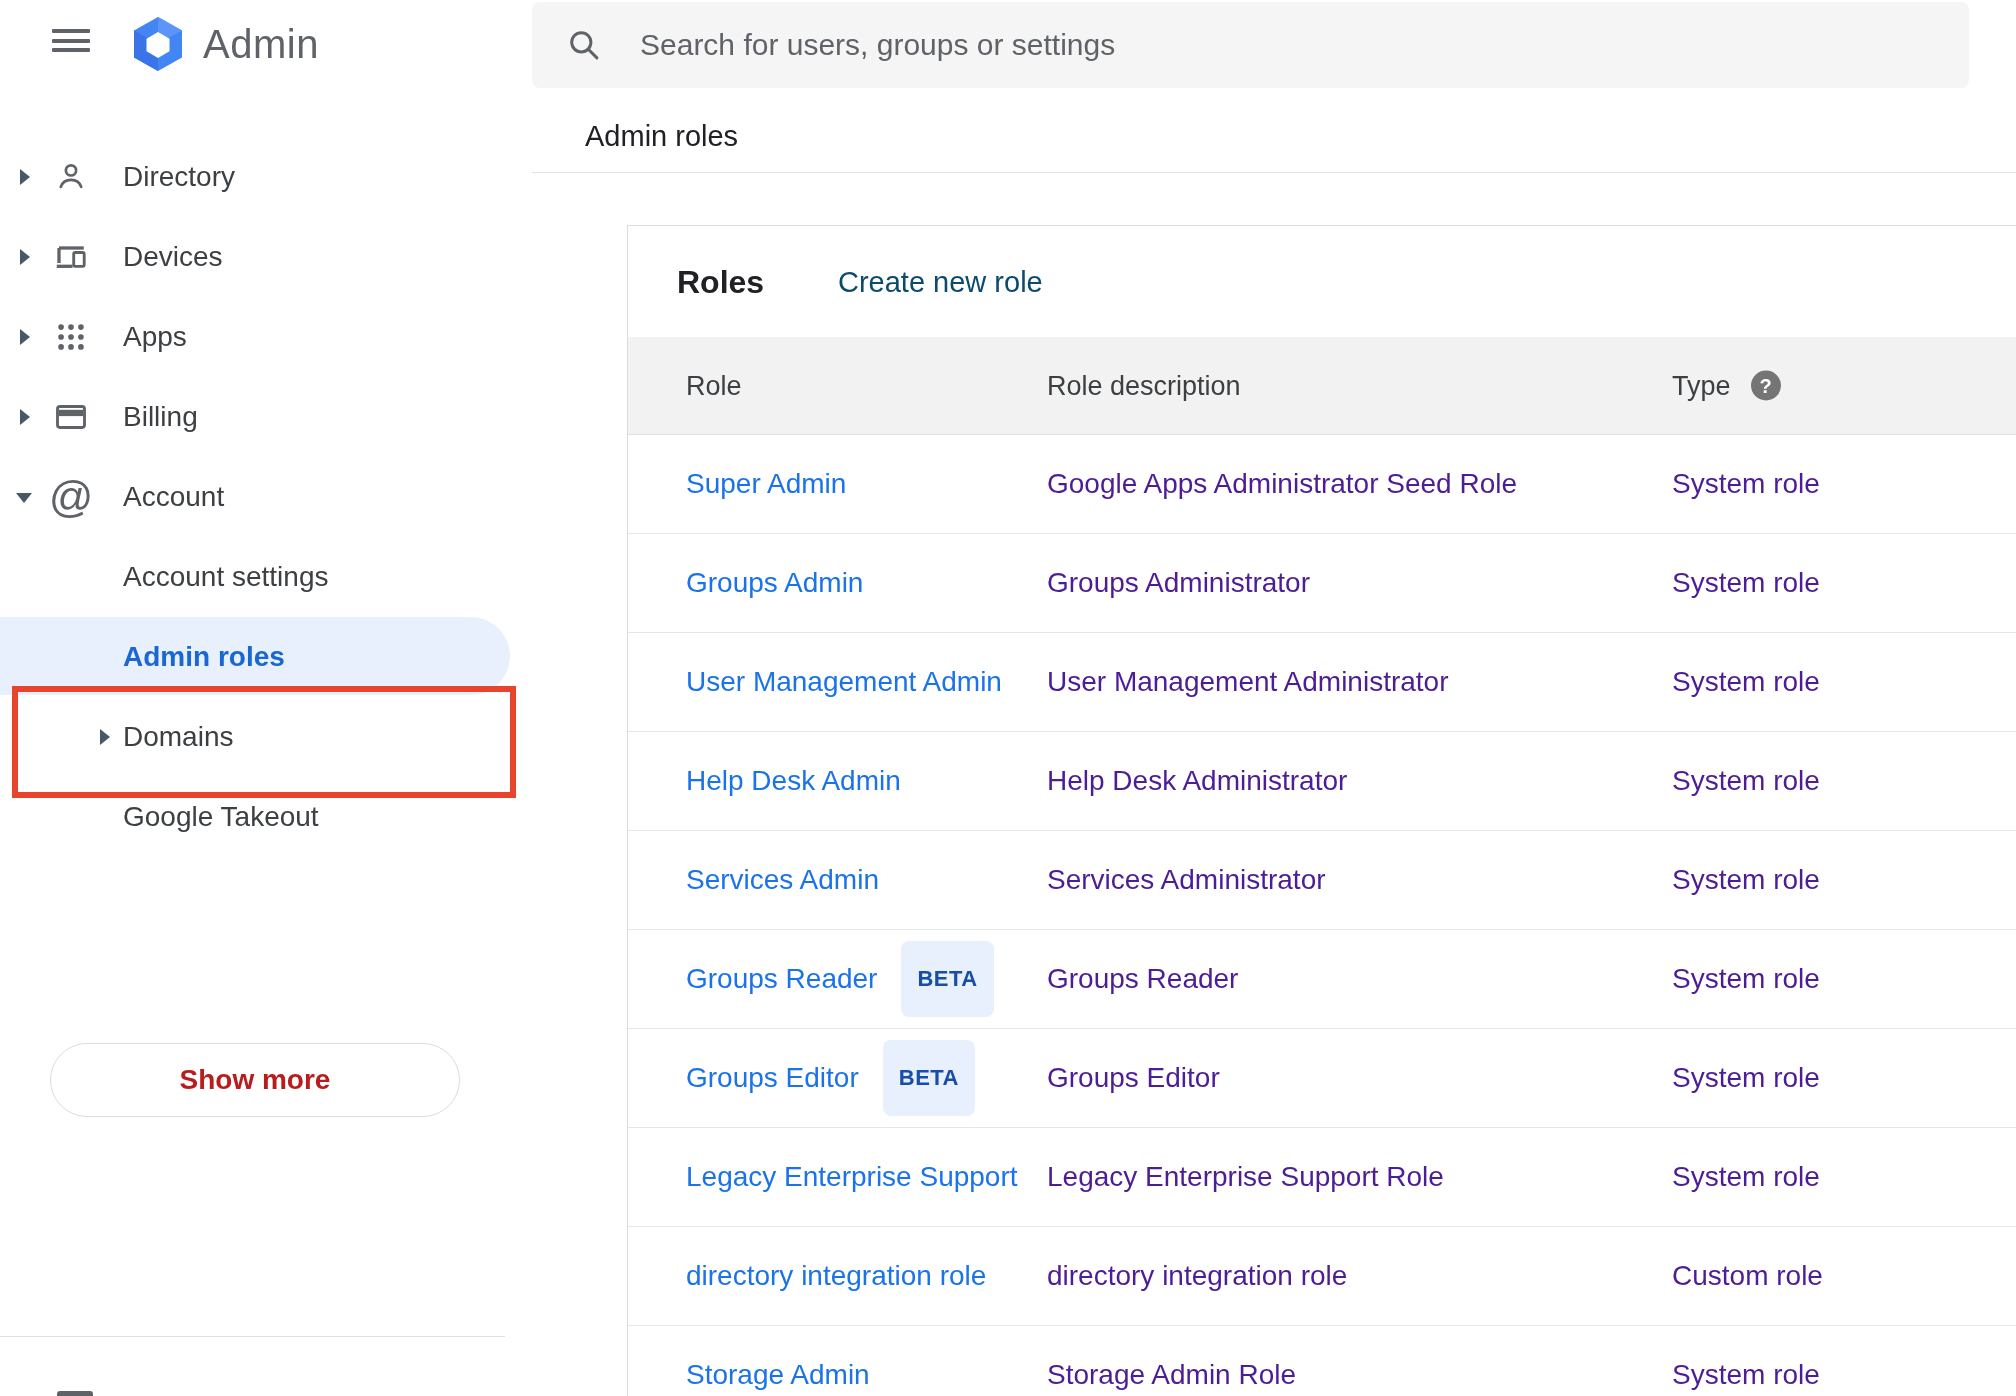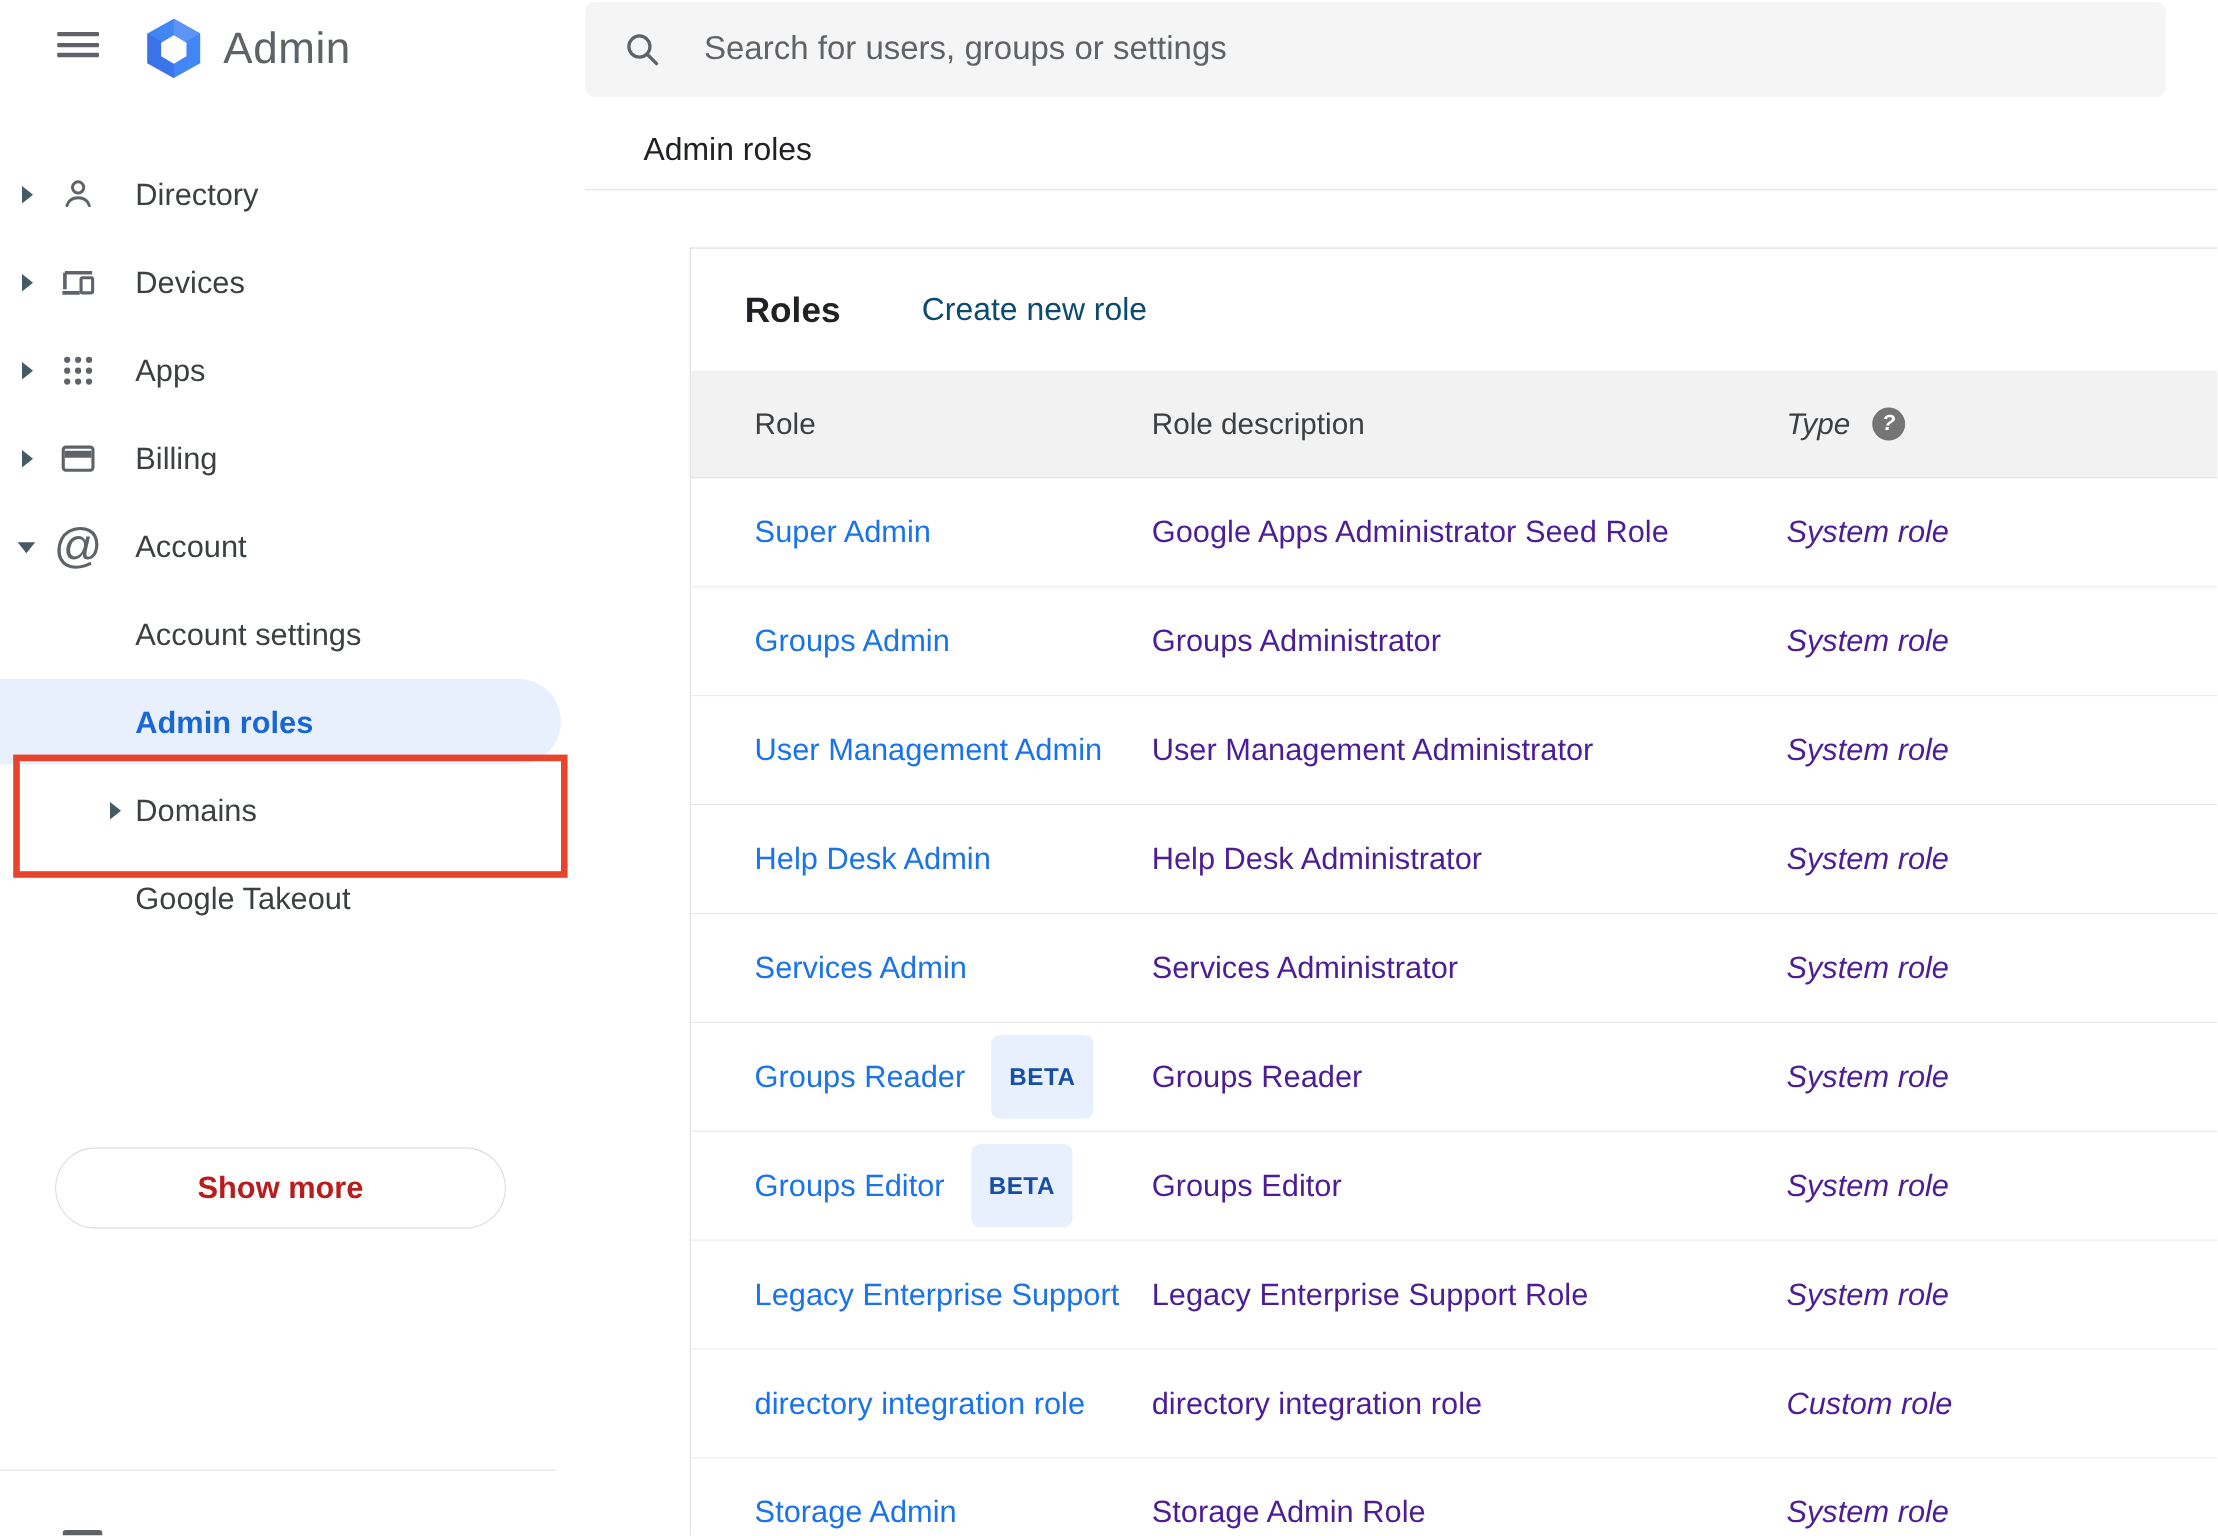--- a/index.html
+++ b/index.html
@@ -66,21 +66,21 @@
     border:1px solid #dadce0;box-sizing:border-box;
   }
   .card-head{position:relative;height:111px;}
   .card-title{position:absolute;left:49px;top:50%;transform:translateY(-50%);
     font-size:32px;font-weight:700;color:#202124;}
   .create-link{position:absolute;left:210px;top:50%;transform:translateY(-50%);
     font-size:29px;color:#0c4a6e;text-decoration:none;cursor:pointer;}
   .thead{position:relative;height:97px;background:#f2f2f2;border-bottom:1px solid #e0e0e0;}
   .col-role{position:absolute;left:58px;top:50%;transform:translateY(-50%);}
   .col-desc{position:absolute;left:419px;top:50%;transform:translateY(-50%);}
-  .col-type{position:absolute;left:996px;top:50%;transform:translateY(-50%);display:flex;font-style:italic;}
+  .col-type{position:absolute;left:1044px;top:50%;transform:translateY(-50%);display:flex;align-items:center;}
   .thead .hcell{font-size:27px;color:#3c4043;}
   .help-circle{
     width:30px;height:30px;border-radius:50%;background:#757575;color:#fff;margin-left:20px;
     display:flex;align-items:center;justify-content:center;font-size:20px;font-weight:700;cursor:pointer;
   }
   .trow{position:relative;height:98px;border-bottom:1px solid #e7e7e7;background:#fff;}
   .role-cell{display:flex;align-items:center;white-space:nowrap;}
   .role-link{font-size:28px;color:#1a73e8;text-decoration:none;cursor:pointer;white-space:nowrap;}
   .beta-badge{
     margin-left:24px;background:#e8f0fe;color:#174ea6;font-size:22px;font-weight:700;

